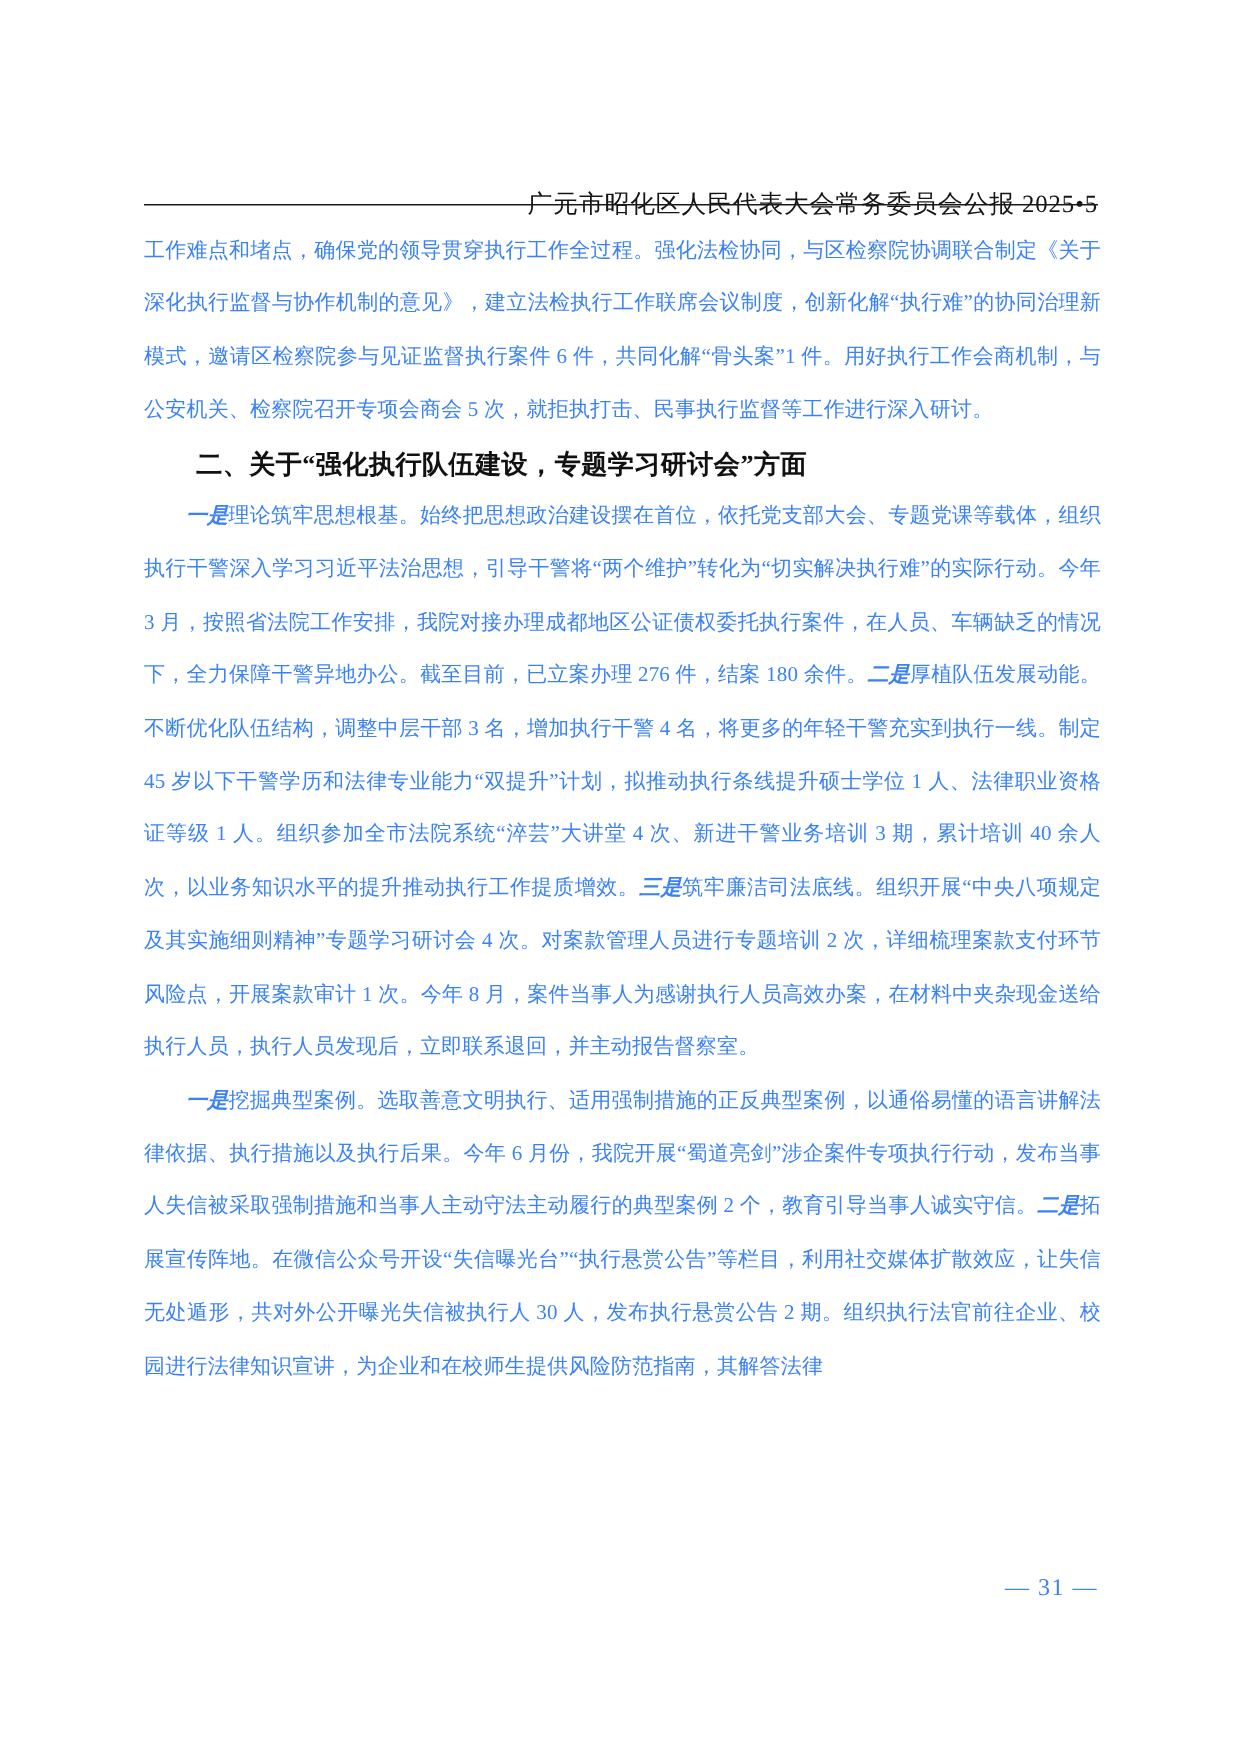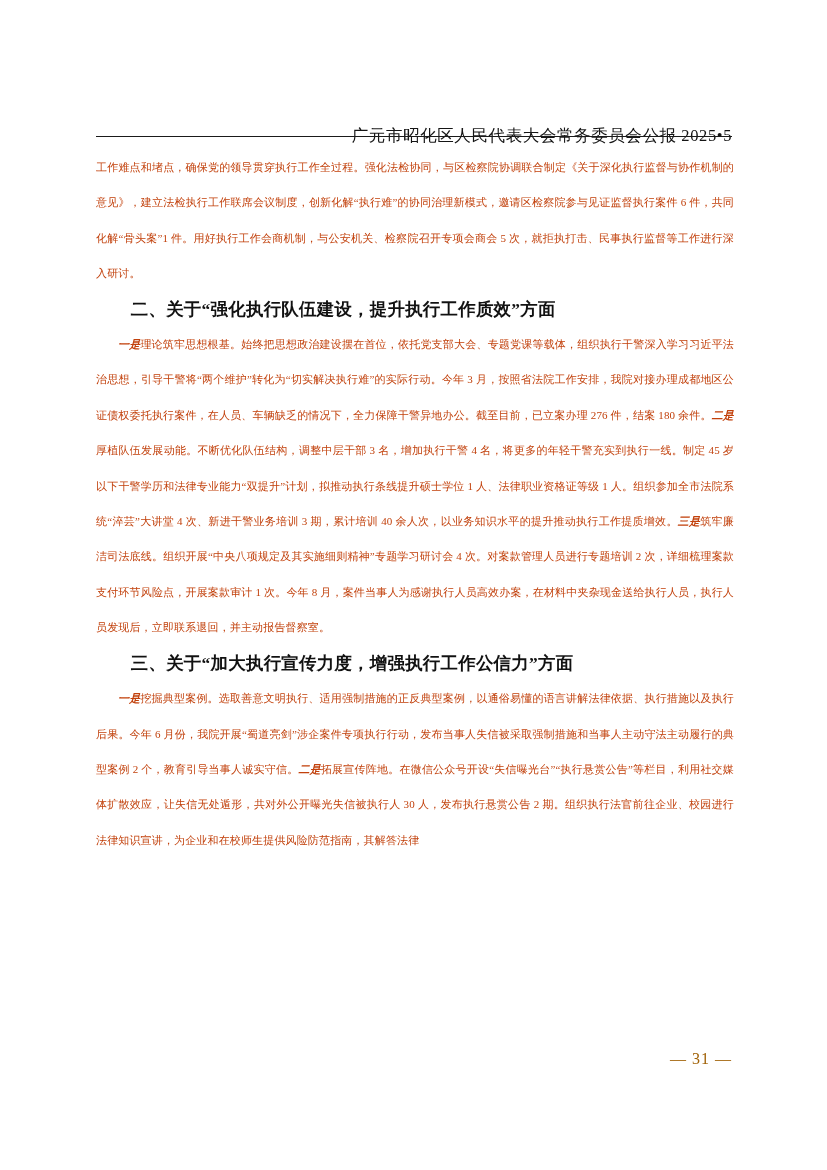--- a/index.html
+++ b/index.html
@@ -49,26 +49,26 @@
     border-top: 1.6px solid #1a1a1a;
   }
   .content {
     position: absolute;
     left: 96px;
     top: 150px;
     width: 638px;
   }
   p.body-par {
     margin: 0 0 0 0;
-    font-size: 11px;
+    font-size: 14px;
     line-height: 35.4px;
     text-align: justify;
     text-justify: inter-ideograph;
     letter-spacing: 0.15px;
-    color: #c2410c;
+    color: #3b82f6;
   }
   p.indent {
     text-indent: 2em;
   }
   .sec-heading {
     font-weight: bold;
     text-indent: 2em;
     margin: 0;
     font-size: 17.4px;
     line-height: 35.4px;
@@ -79,42 +79,41 @@
     font-style: italic;
   }
   .footer {
     position: absolute;
     left: 96px;
     top: 1050px;
     width: 636px;
     text-align: right;
     font-size: 16px;
     letter-spacing: 1px;
-    color: #a16207;
+    color: #3b82f6;
   }
 </style>
 </head>
 <body>
 
 <div class="page">
 
   <div class="header-area">
     <div class="header-title">广元市昭化区人民代表大会常务委员会公报 2025•5</div>
   </div>
   <div class="header-rule"></div>
 
   <div class="content">
 
     <p class="body-par">工作难点和堵点，确保党的领导贯穿执行工作全过程。强化法检协同，与区检察院协调联合制定《关于深化执行监督与协作机制的意见》，建立法检执行工作联席会议制度，创新化解“执行难”的协同治理新模式，邀请区检察院参与见证监督执行案件 6 件，共同化解“骨头案”1 件。用好执行工作会商机制，与公安机关、检察院召开专项会商会 5 次，就拒执打击、民事执行监督等工作进行深入研讨。</p>
 
-    <p class="sec-heading">二、关于“强化执行队伍建设，提升执行工作质效”方面</p>
+    <p class="sec-heading">二、关于“强化执行队伍建设，专题学习研讨会”方面</p>
 
     <p class="body-par indent" id="p-two"><span class="bold">一是</span><span>理论筑牢思想根基。始终把思想政治建设摆在首位，依托党支部大会、专题党课等载体，组织执行干警深入学习习近平法治思想，引导干警将“两个维护”转化为“切实解决执行难”的实际行动。今年 3 月，按照省法院工作安排，我院对接办理成都地区公证债权委托执行案件，在人员、车辆缺乏的情况下，全力保障干警异地办公。截至目前，已立案办理 276 件，结案 180 余件。</span><span class="bold">二是</span><span>厚植队伍发展动能。不断优化队伍结构，调整中层干部 3 名，增加执行干警 4 名，将更多的年轻干警充实到执行一线。制定 45 岁以下干警学历和法律专业能力“双提升”计划，拟推动执行条线提升硕士学位 1 人、法律职业资格证等级 1 人。组织参加全市法院系统“淬芸”大讲堂 4 次、新进干警业务培训 3 期，累计培训 40 余人次，以业务知识水平的提升推动执行工作提质增效。</span><span class="bold">三是</span><span>筑牢廉洁司法底线。组织开展“中央八项规定及其实施细则精神”专题学习研讨会 4 次。对案款管理人员进行专题培训 2 次，详细梳理案款支付环节风险点，开展案款审计 1 次。今年 8 月，案件当事人为感谢执行人员高效办案，在材料中夹杂现金送给执行人员，执行人员发现后，立即联系退回，并主动报告督察室。</span></p>
 
-    <p class="sec-heading">三、关于“加大执行宣传力度，增强执行工作公信力”方面</p>
 
     <p class="body-par indent" id="p-three"><span class="bold">一是</span><span>挖掘典型案例。选取善意文明执行、适用强制措施的正反典型案例，以通俗易懂的语言讲解法律依据、执行措施以及执行后果。今年 6 月份，我院开展“蜀道亮剑”涉企案件专项执行行动，发布当事人失信被采取强制措施和当事人主动守法主动履行的典型案例 2 个，教育引导当事人诚实守信。</span><span class="bold">二是</span><span>拓展宣传阵地。在微信公众号开设“失信曝光台”“执行悬赏公告”等栏目，利用社交媒体扩散效应，让失信无处遁形，共对外公开曝光失信被执行人 30 人，发布执行悬赏公告 2 期。组织执行法官前往企业、校园进行法律知识宣讲，为企业和在校师生提供风险防范指南，其解答法律</span></p>
 
   </div>
 
   <div class="footer">
     <span>— 31 —</span>
   </div>
 
 </div>

